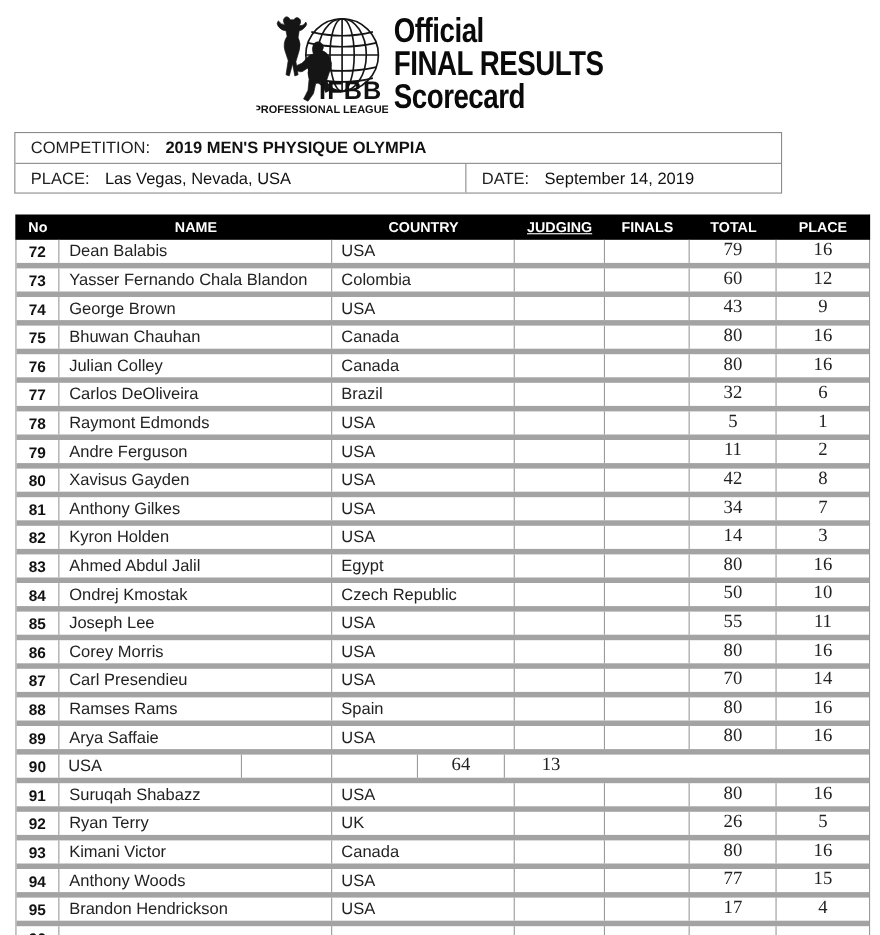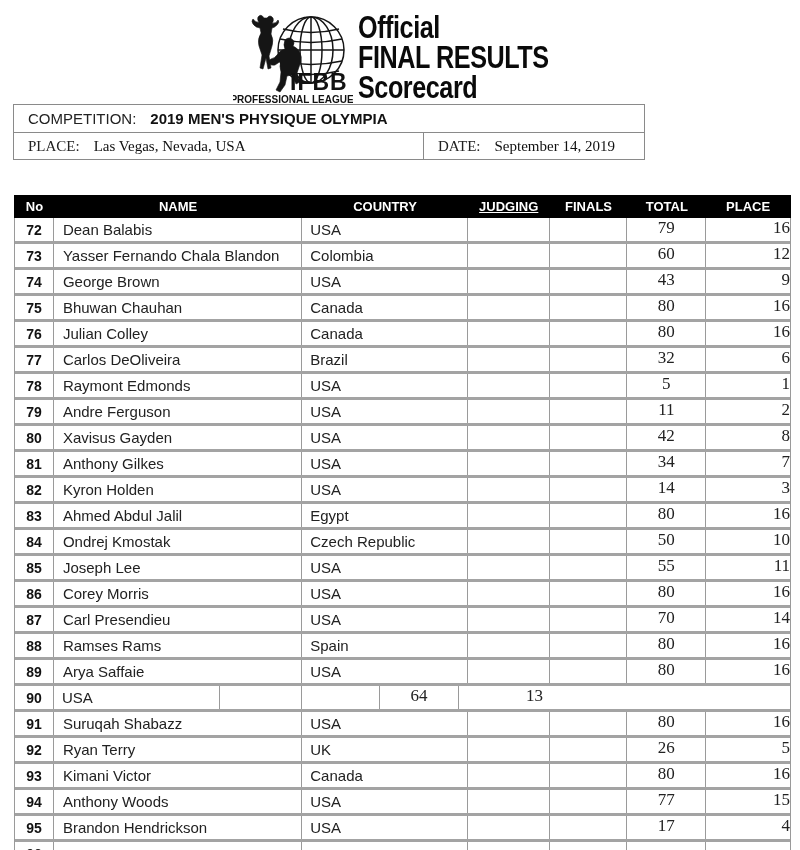--- a/index.html
+++ b/index.html
@@ -14,58 +14,58 @@
   #logo { position:absolute; left:233px; top:10px; width:120px; height:98px; }
   #title {
     position:absolute; left:358px; top:12px;
     font-weight:bold; font-size:28px; line-height:27px; letter-spacing:-0.5px;
     color:#0a0a0a; transform:scale(0.9,1.12); transform-origin:0 0;
     white-space:nowrap;
   }
 
   
   #comp-box {
-    position:absolute; left:13px; top:104px; width:632px; height:56px;
+    position:absolute; left:13px; top:120px; width:698px; height:56px;
     border:1px solid #8a8a8a; font-size:15px;text-align:right;
   }
   #comp-row1 {
     height:28px; border-bottom:1px solid #8a8a8a;
     display:flex; align-items:center; padding-left:14px;
   }
-  #comp-row2 { height:26px; display:flex;font-family:Liberation Serif, serif; }
+  #comp-row2 { height:26px; display:flex; }
   .comp-label { color:#222; margin-right:14px; white-space:nowrap; }
   .comp-value { color:#111; white-space:nowrap; }
   #comp-row1 .comp-value { font-weight:bold; }
   #cell-place { width:410px; display:flex; align-items:center; padding-left:14px; border-right:1px solid #8a8a8a; }
   #cell-date  { flex:1; display:flex; align-items:center; padding-left:14px; }
 
   
   #results {
     position:absolute; left:14px; top:195px; width:777px;
     border-left:1px solid #9a9a9a; border-right:1px solid #9a9a9a;
   }
   .thead {
     display:flex; height:23px; background:#000; color:#fff;
     font-weight:bold; font-size:13px; align-items:center;
     margin-left:-1px; margin-right:-1px; padding-left:1px; padding-right:1px;
   }
   .thead .hcell { text-align:center; }
-  .trow { display:flex; height:26px; border-bottom:3px solid #a3a3a3; }
+  .trow { display:flex; height:26px; border-bottom:5px solid #a3a3a3; }
   .cell {
     border-right:1px solid #9a9a9a; height:100%;
     display:flex; align-items:center; overflow:hidden;
   }
   .cell:last-child { border-right:none; }
   .c-no      { width:39px;  justify-content:center; font-weight:bold; font-size:14px; color:#111; }
   .c-name    { width:249px; padding-left:9px; font-size:15px; color:#222;text-align:center; }
   .c-country { width:166px; padding-left:8px; font-size:15px; color:#222; }
   .c-judging { width:82px; }
   .c-finals  { width:78px; }
   .c-total   { width:79px;  justify-content:center; }
-  .c-place   { width:84px;  justify-content:flex-end; }
+  .c-place   { width:84px;  justify-content:center; }
   .h-no{width:39px;} .h-name{width:249px;} .h-country{width:166px;}
   .h-judging{width:82px;text-decoration:underline;} .h-finals{width:78px;} .h-total{width:79px;} .h-place{width:84px;}
   .serif-num {
     font-family:"Liberation Serif","DejaVu Serif",serif;
     font-size:17px; color:#222; position:relative; top:-2px;
   }
 </style>
 </head>
 <body>
 

